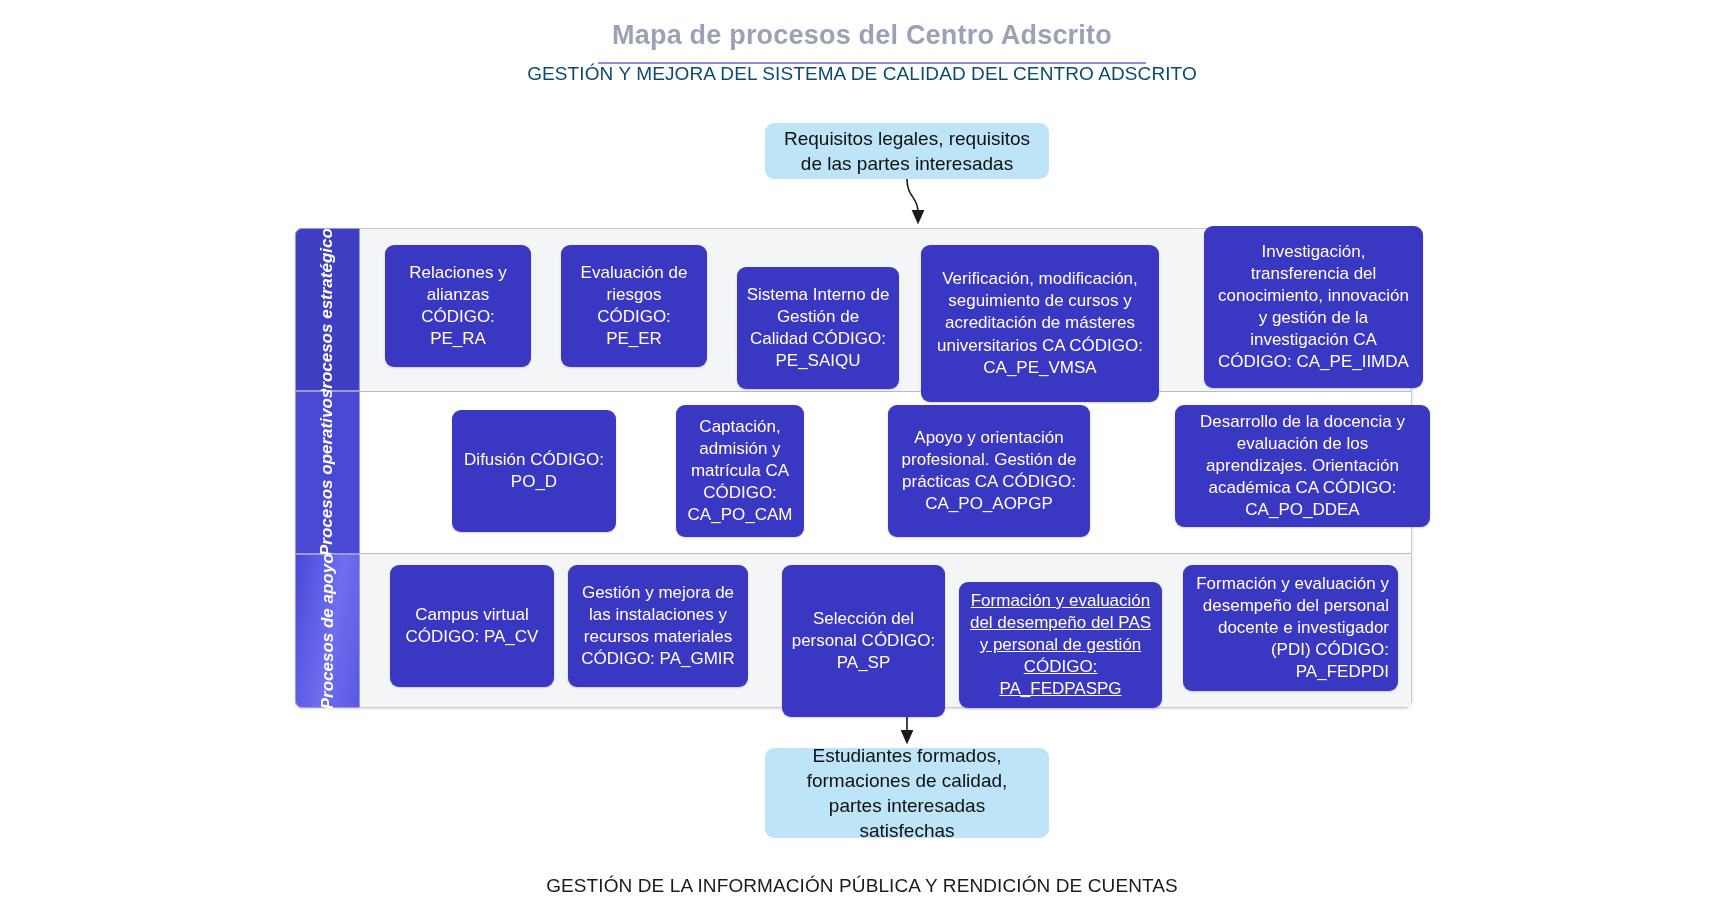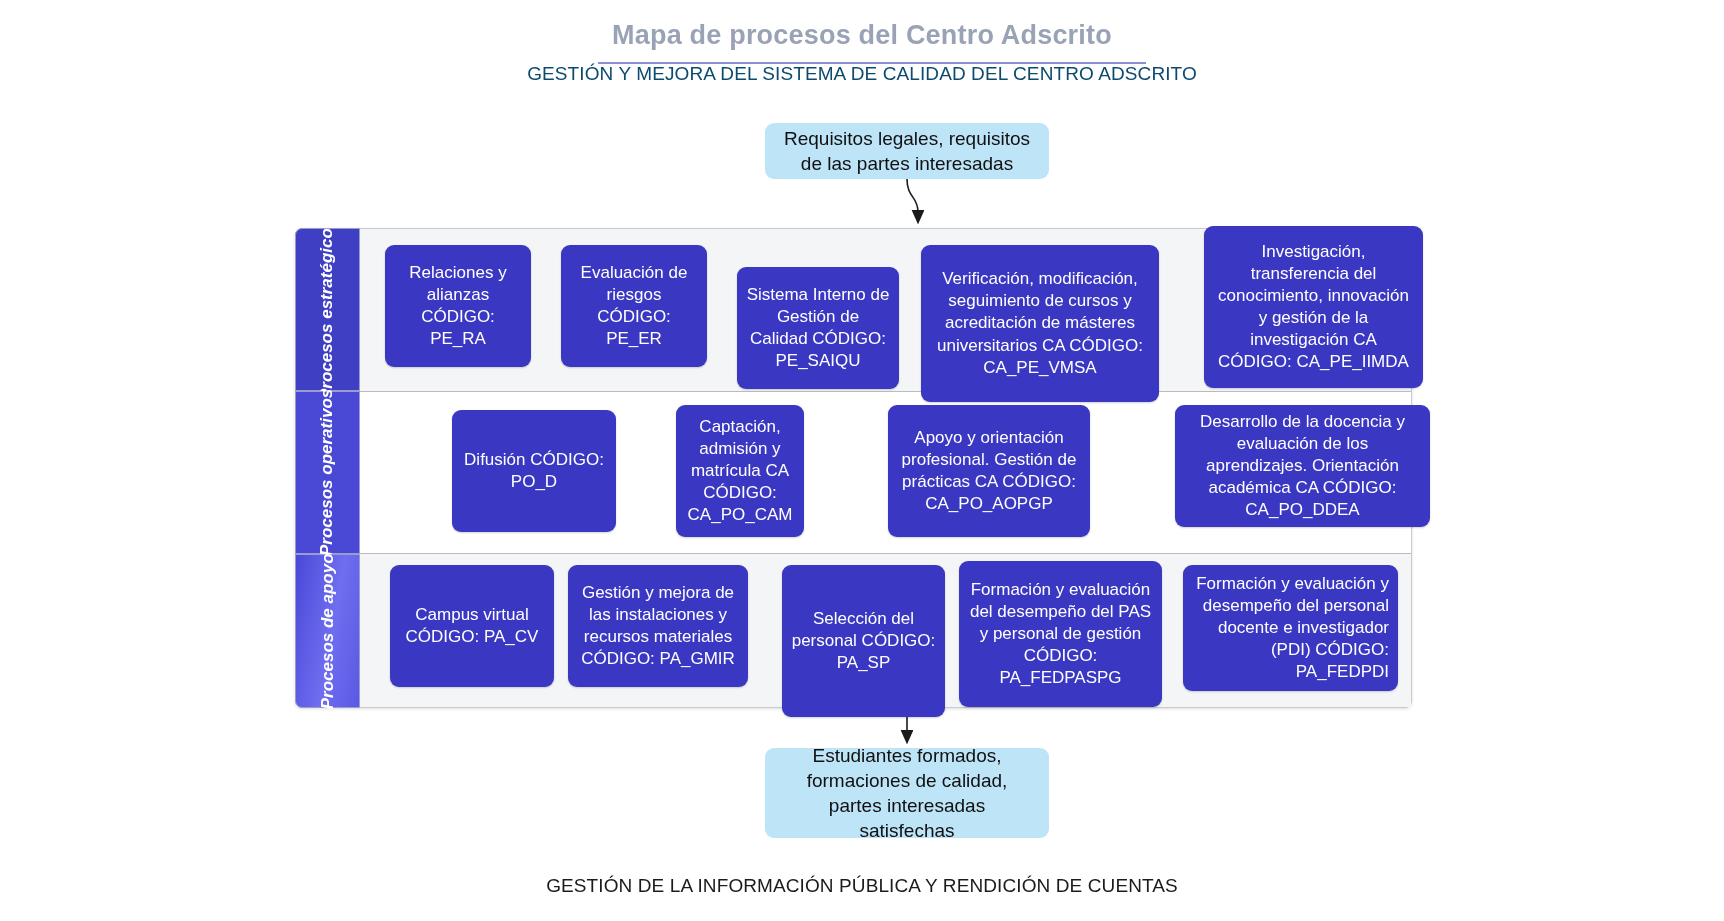--- a/index.html
+++ b/index.html
@@ -185,21 +185,21 @@
   
   #po-d      { left: 452px; top: 410px;  width: 164px; height: 122px; }
   #po-cam    { left: 676px; top: 405px;  width: 128px; height: 132px; }
   #po-aopgp  { left: 888px; top: 405px;  width: 202px; height: 132px; }
   #po-ddea   { left: 1143px; top: 405px; width: 255px; height: 122px; margin-left: 32px; }
 
   
   #pa-cv     { left: 390px; top: 565px;  width: 164px; height: 122px; }
   #pa-gmir   { left: 568px; top: 565px;  width: 180px; height: 122px; }
   #pa-sp     { left: 782px; top: 565px;  width: 163px; height: 152px; }
-  #pa-fedpaspg { left: 959px; top: 561px; width: 203px; height: 146px; }
+  #pa-fedpaspg { left: 959px; top: 582px; width: 203px; height: 126px; text-decoration: underline; }
   #pa-fedpdi { left: 1183px; top: 565px; width: 215px; height: 126px; text-align: right; }
 </style>
 </head>
 <body>
 
 <div id="page-title">Mapa de procesos del Centro Adscrito</div>
 <div id="title-rule"></div>
 <div id="subtitle">GESTIÓN Y MEJORA DEL SISTEMA DE CALIDAD DEL CENTRO ADSCRITO</div>
 
 <div class="io-box" id="input-box">Requisitos legales, requisitos de las partes interesadas</div>

